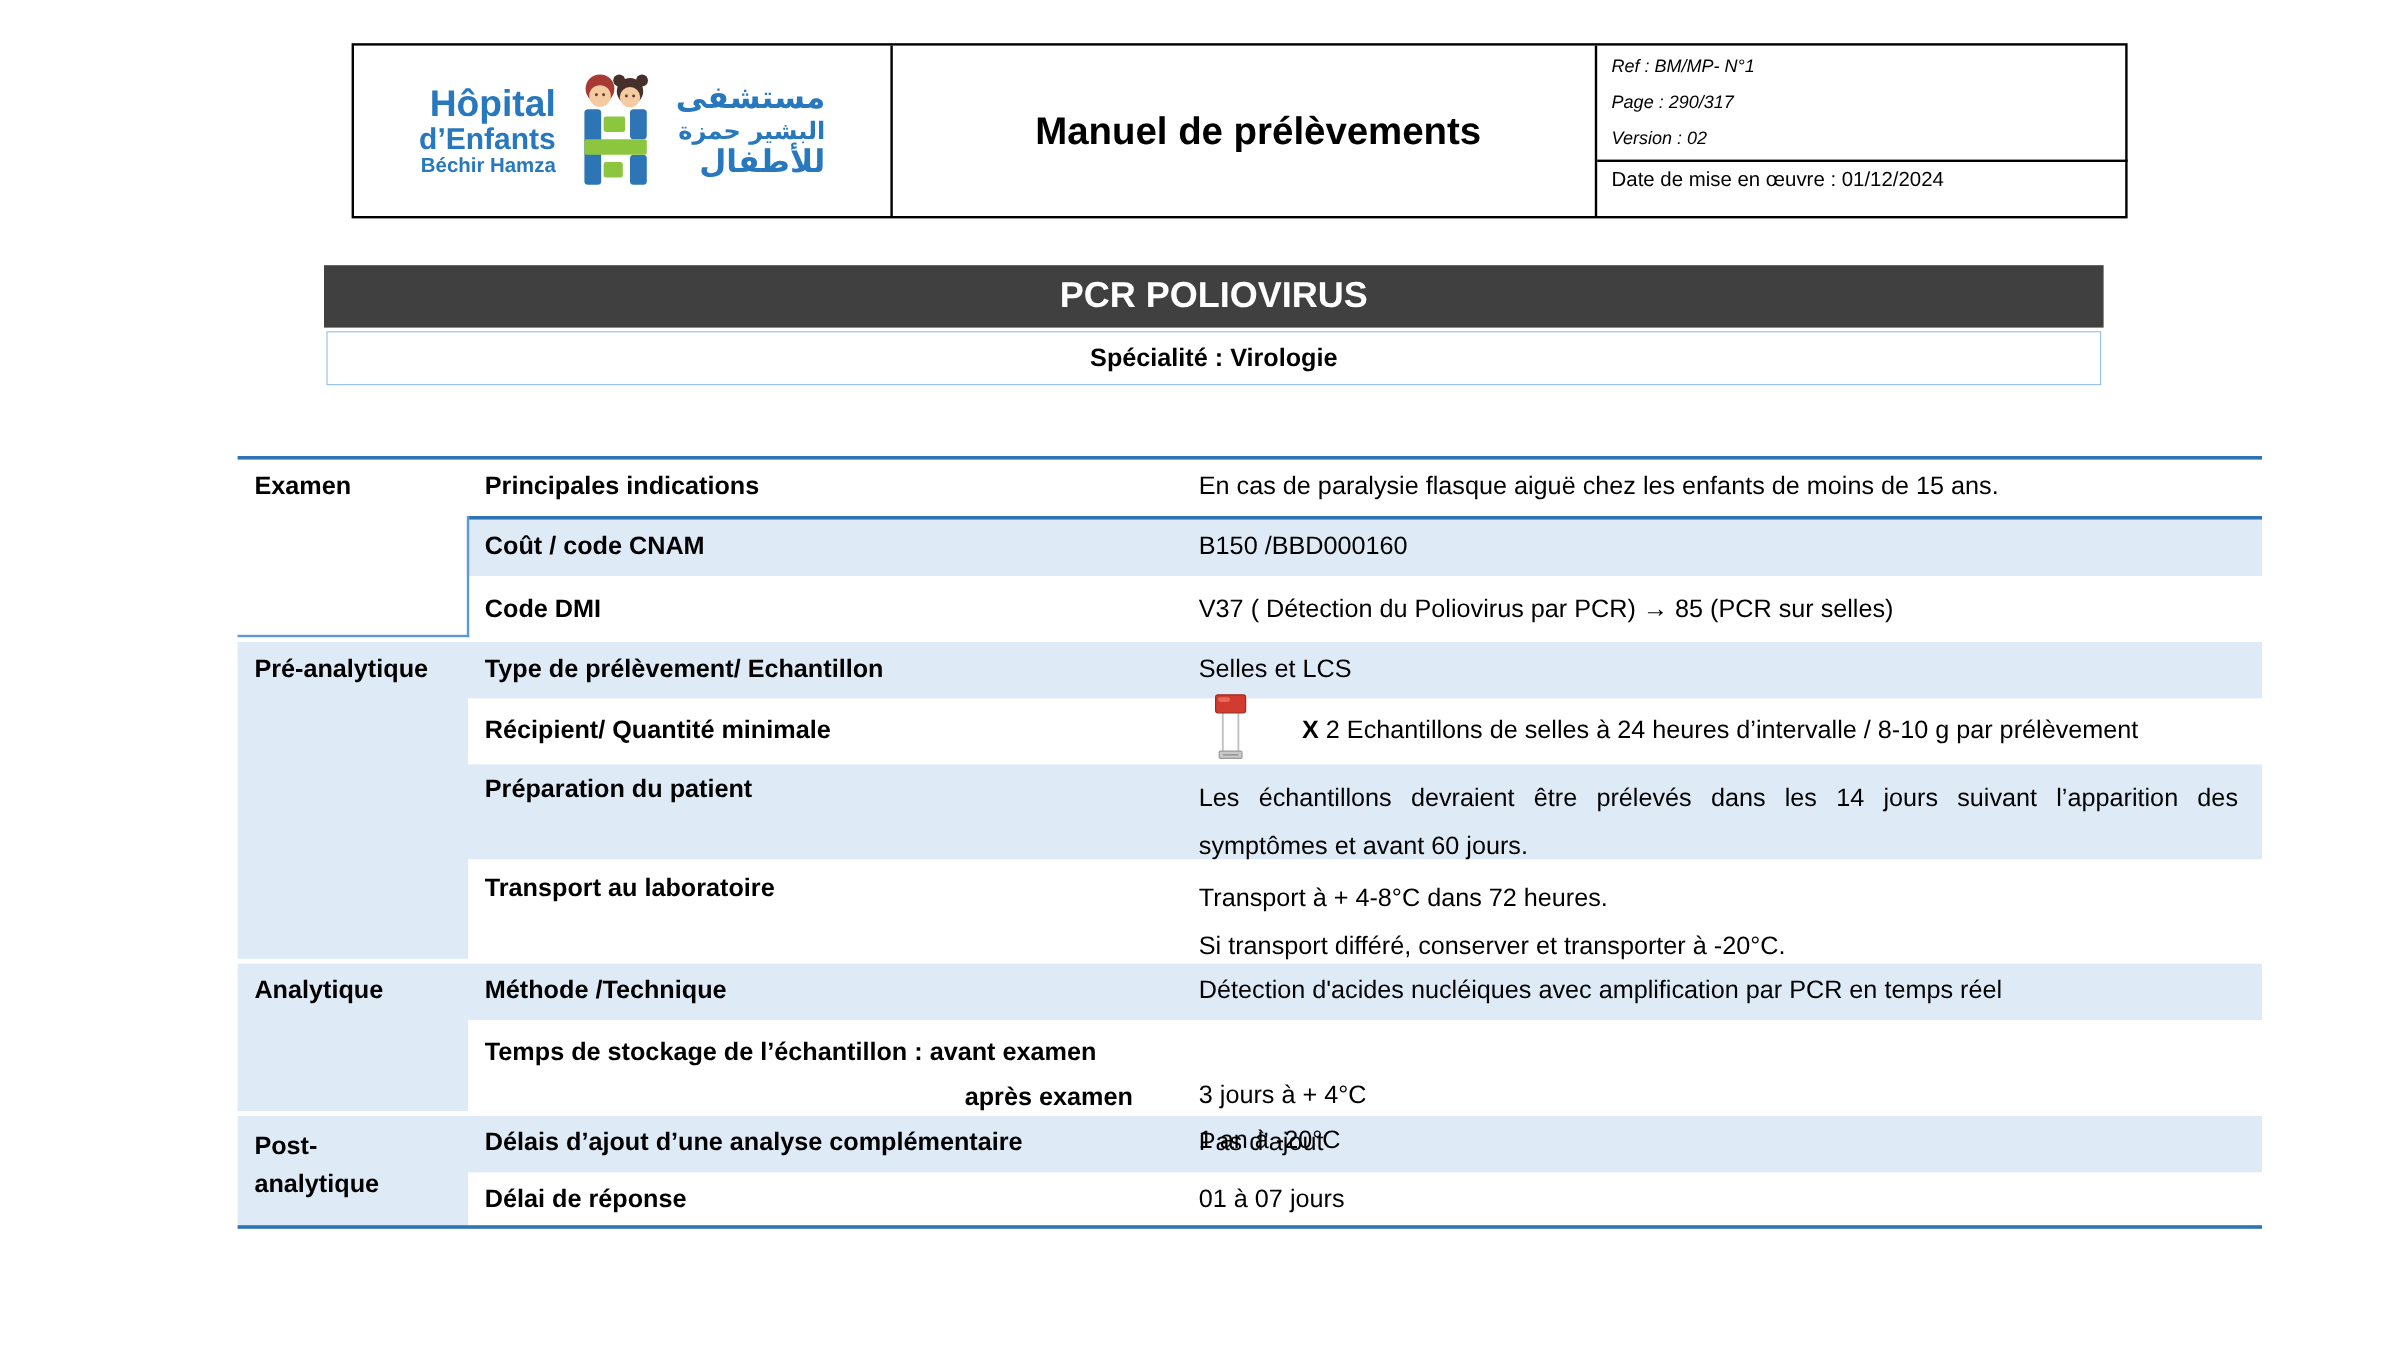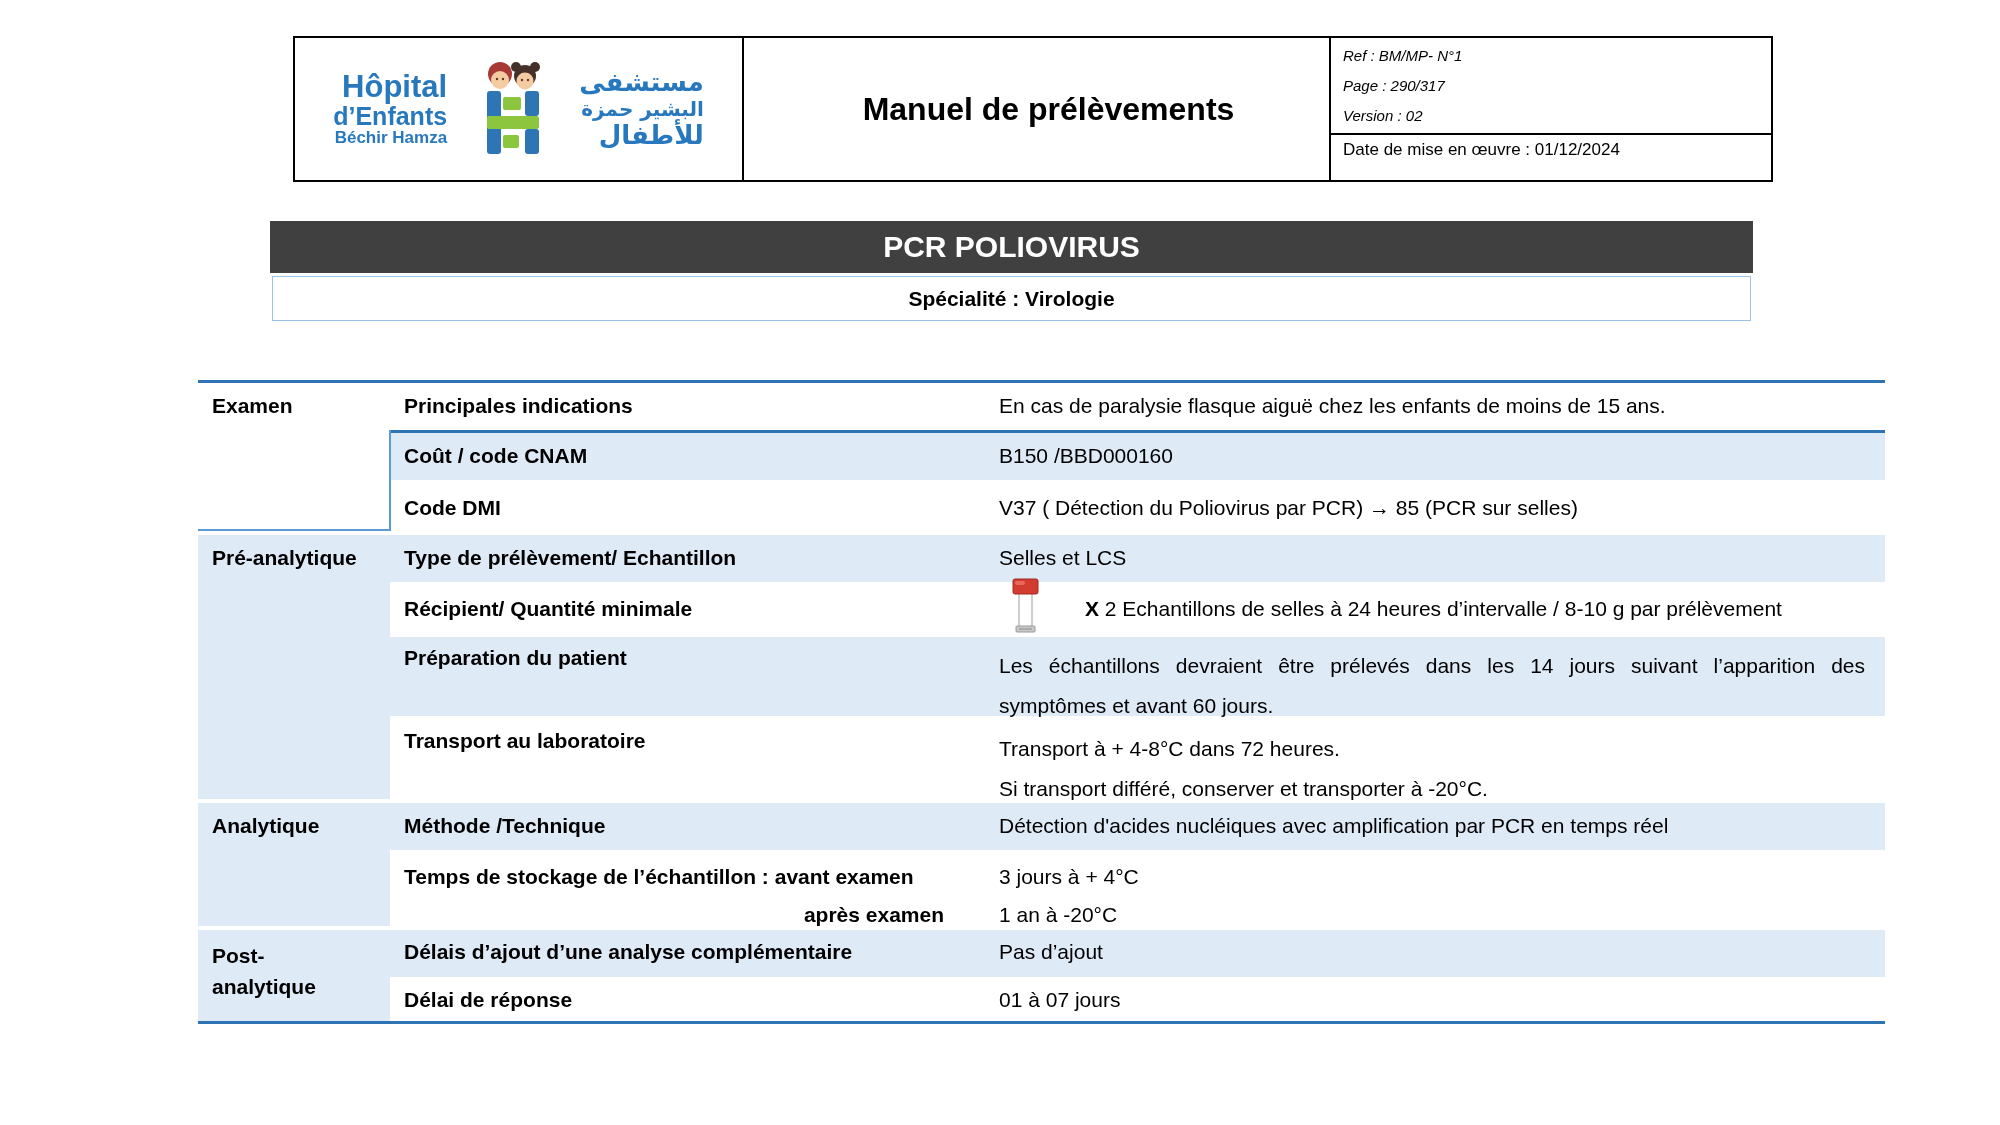--- a/index.html
+++ b/index.html
@@ -4,21 +4,21 @@
 <style>
   html,body{margin:0;padding:0;background:#fff;}
   .page{position:relative;width:2000px;height:1125px;background:#fff;overflow:hidden;
         font-family:"Liberation Sans",sans-serif;color:#000;font-size:21px;}
   .abs{position:absolute;}
 
   
   .header-box{position:absolute;left:293px;top:36px;width:1480px;height:146px;
               border:2px solid #000;box-sizing:border-box;}
   .hcell{position:absolute;top:0;height:142px;box-sizing:border-box;}
-  .logo-cell{left:0;width:447px;display:flex;align-items:center;justify-content:center;gap:20px;}
+  .logo-cell{left:0;width:447px;display:flex;align-items:center;justify-content:center;gap:4px;}
   .logo-fr{text-align:right;color:#2878BE;font-weight:bold;line-height:1.04;}
   .logo-fr .l1{font-size:31px;}
   .logo-fr .l2{font-size:25px;}
   .logo-fr .l3{font-size:17px;}
   .logo-ar{text-align:right;color:#2878BE;font-weight:bold;line-height:1.15;
            font-family:"DejaVu Sans",sans-serif;direction:rtl;}
   .logo-ar .a1{font-size:26px;}
   .logo-ar .a2{font-size:20px;}
   .logo-ar .a3{font-size:26px;}
   .title-cell{left:447px;width:587px;border-left:2px solid #000;display:flex;
@@ -45,21 +45,21 @@
   .rule{position:absolute;background:#2E74B5;z-index:2;}
   .rule-lt{position:absolute;background:#5B9BD5;z-index:2;}
   .txt{position:absolute;z-index:3;white-space:nowrap;}
   .b{font-weight:bold;}
   .val span{white-space:pre-wrap;}
   .wrapblock{white-space:normal;}
   .just1{text-align:justify;text-align-last:justify;}
   .stock-label{width:540px;line-height:38px;}
   .stock-label .line2{text-align:right;}
   .lh40{line-height:40px;}
-  .lh38{line-height:38px;}
+  .lh38{line-height:38px;margin-top:36px;}
   .lh31{line-height:31px;}
 </style>
 </head>
 <body>
 
 <div class="page">
 
   <div class="header-box">
     <div class="hcell logo-cell">
       <div class="logo-fr">

